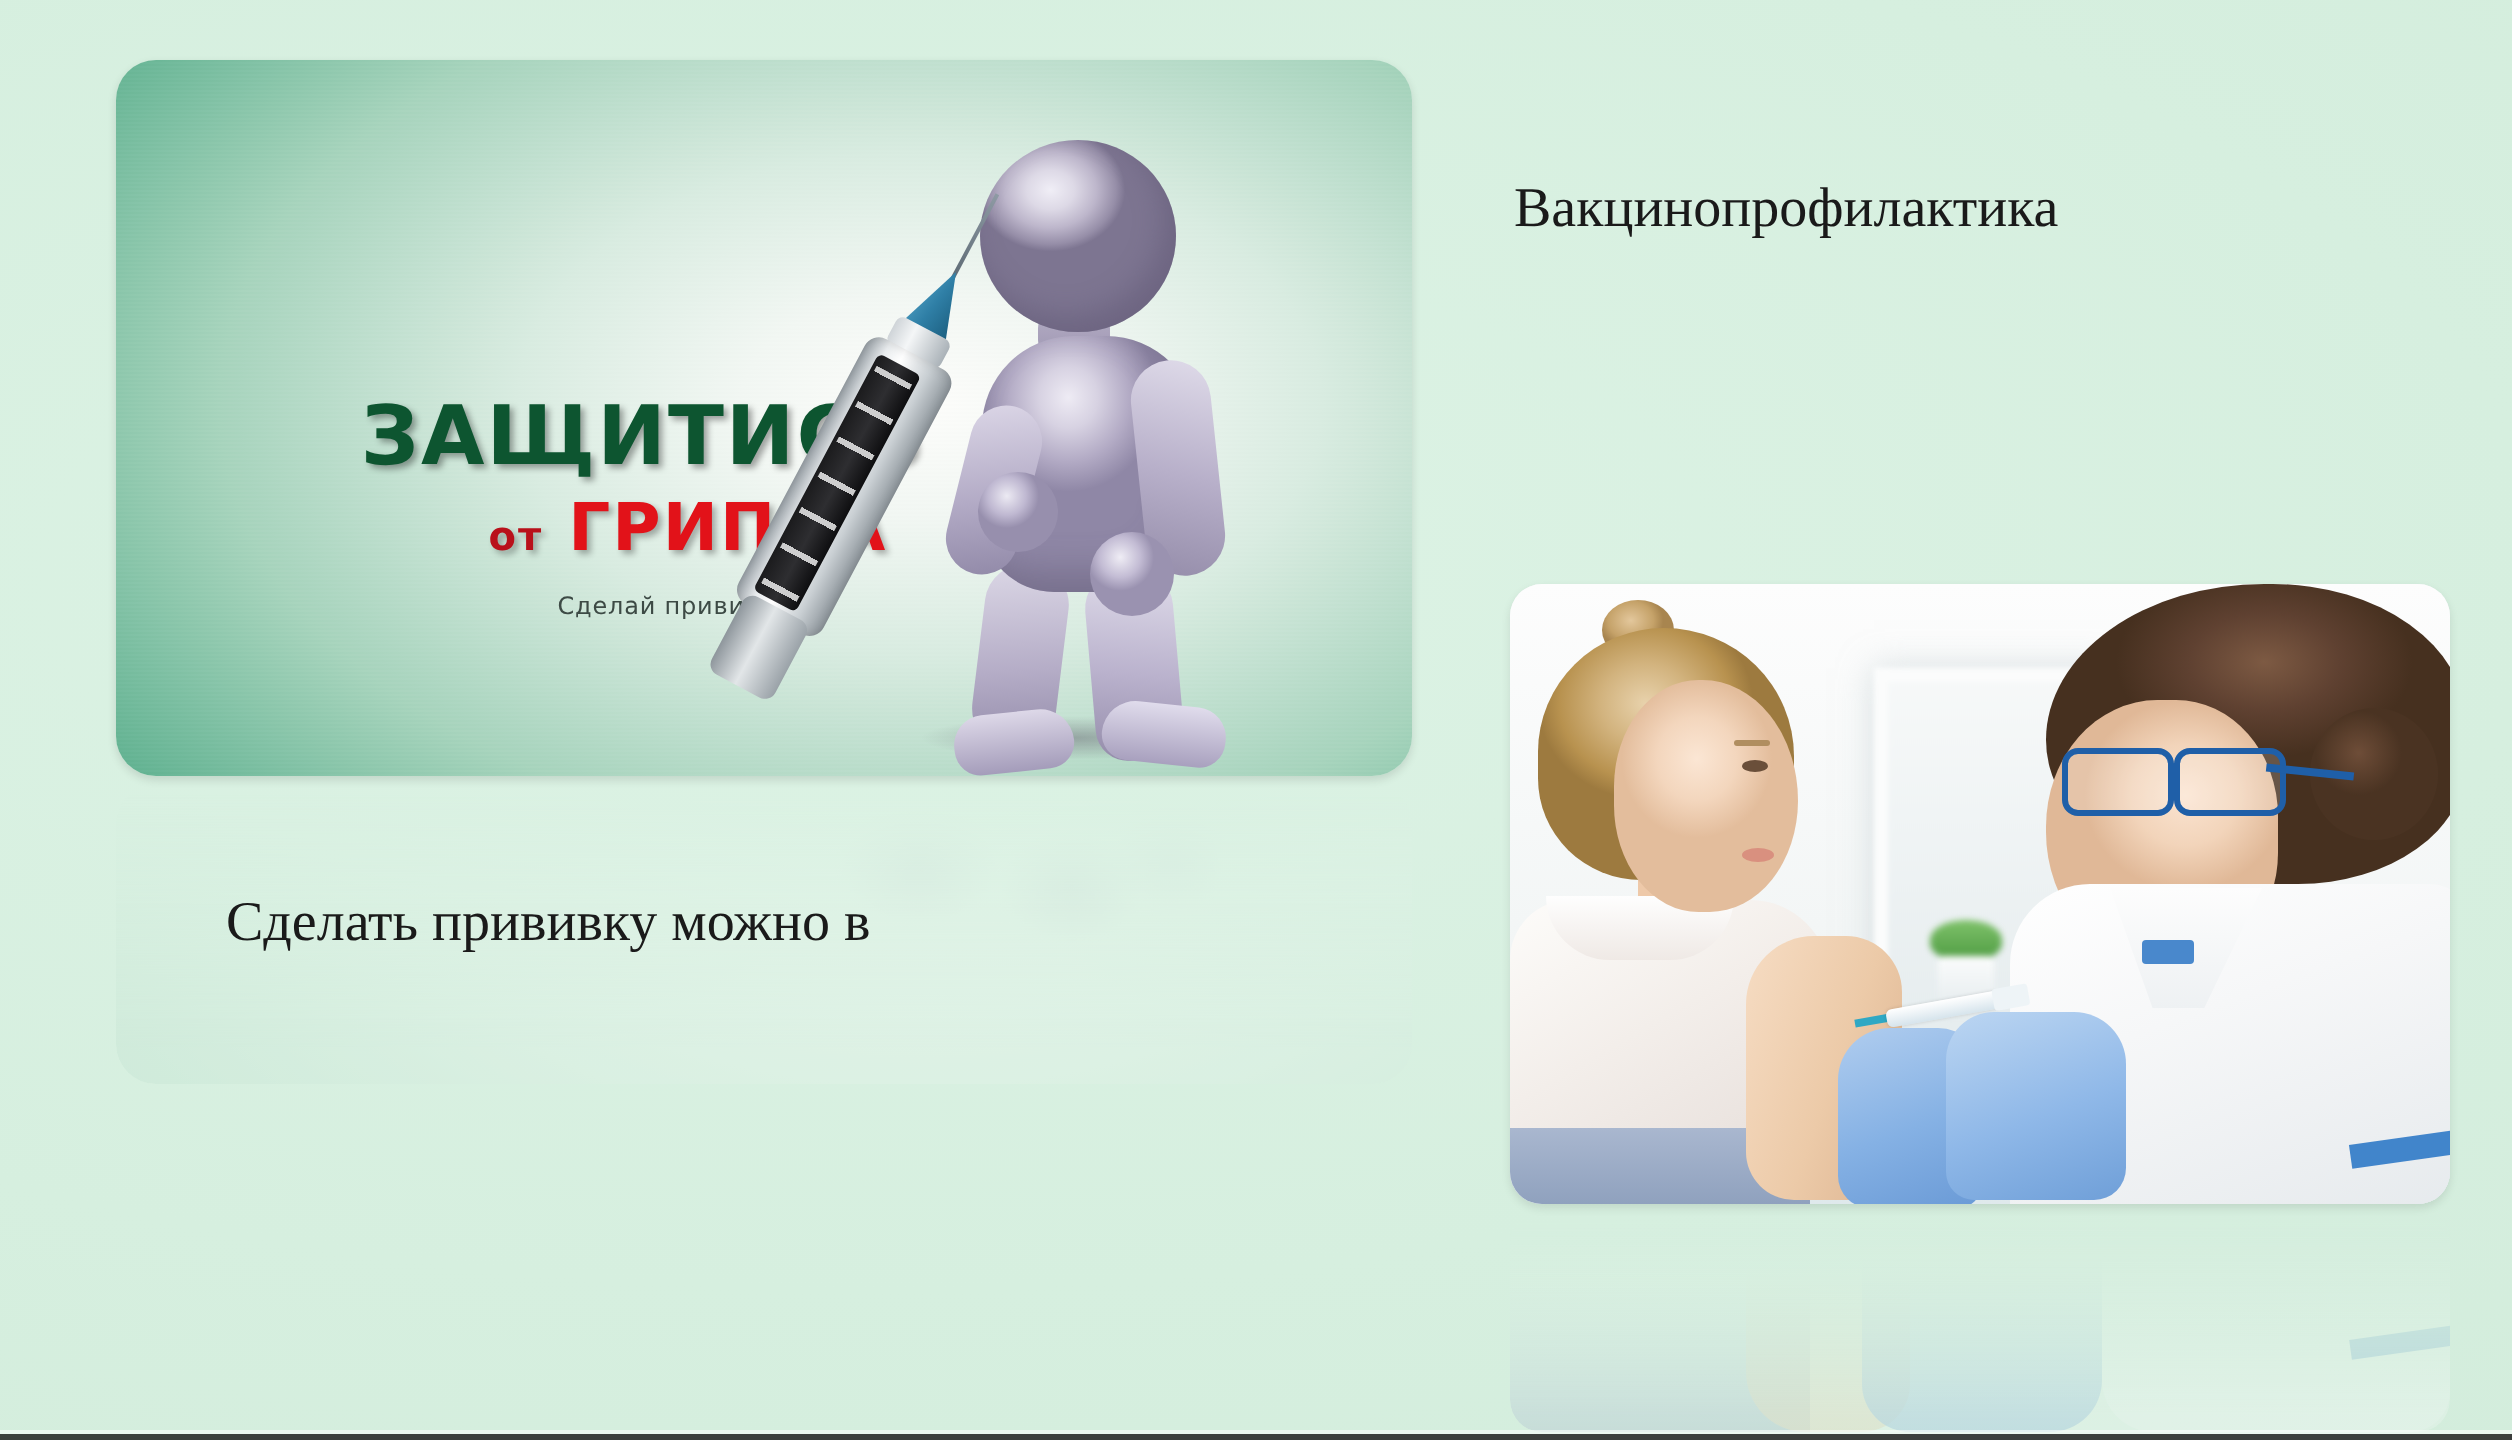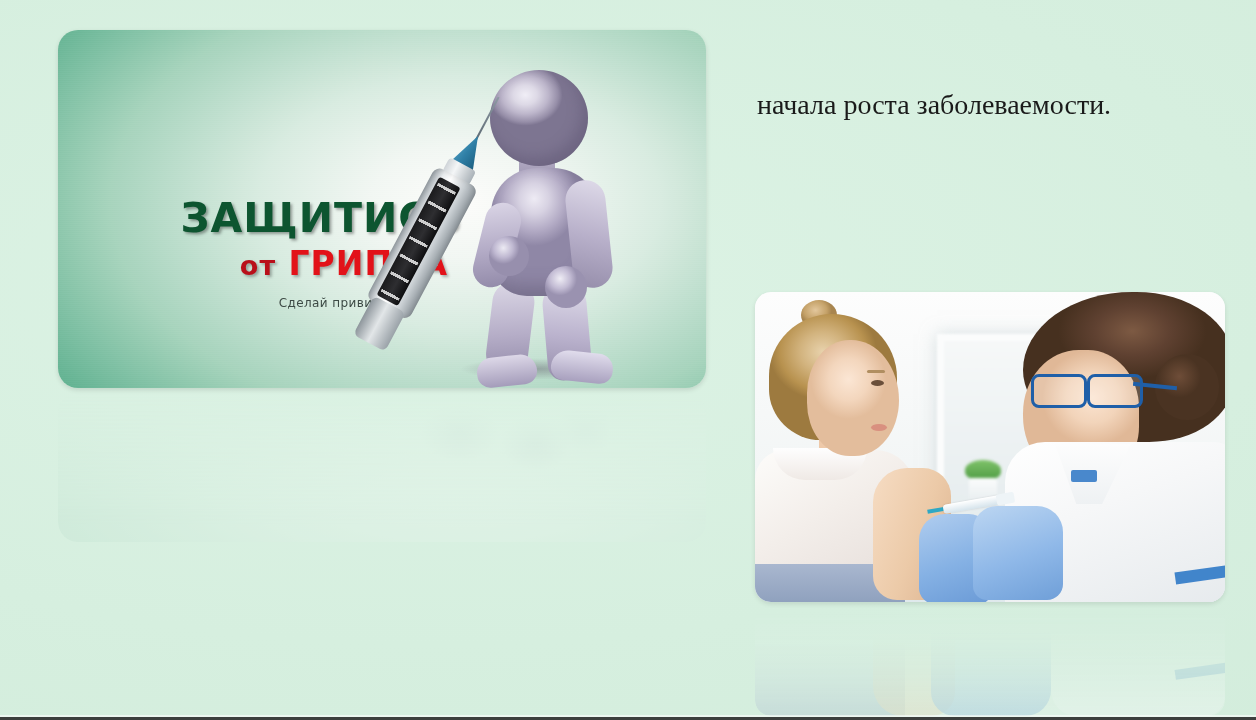--- a/index.html
+++ b/index.html
@@ -93,21 +93,21 @@
     margin-top: 8px;
     font-family: "DejaVu Sans", "Liberation Sans", sans-serif;
     font-weight: 700;
     font-size: 33px;
     letter-spacing: 1px;
     line-height: 1;
     text-shadow: 2px 2px 3px rgba(0,0,0,.30);
     white-space: nowrap;
     padding-left: 46px;
   }
-  .headline-2 .small-word { color: #b9101a; font-size: 27px; }
+  .headline-2 .small-word { color: #b9101a; font-size: 20px; }
   .headline-2 .big-word { color: #e21219; }
   .poster-sub {
     margin-top: 16px;
     font-family: "DejaVu Sans", "Liberation Sans", sans-serif;
     font-size: 12px;
     color: #3d4a45;
     letter-spacing: .4px;
     padding-left: 36px;
   }
 
@@ -855,21 +855,22 @@
   <div class="photo-reflection">
     <div class="rf"></div>
     <div class="rf-jeans"></div>
     <div class="rf-arm"></div>
     <div class="rf-glove"></div>
     <div class="rf-coat"></div>
     <div class="rf-stripe"></div>
   </div>
 
   <div class="text-block text-top-right">
-    <p>начала роста заболеваемости.</p>
+    <p>Вакцинопрофилактика</p>
   </div>
 
   <div class="text-block text-bottom-left">
+    <p>Сделать прививку можно в</p>
   </div>
 
   <div class="bg-bottom-hairline"></div>
   <div class="bg-bottom-line"></div>
 </div>
 
 </body></html>

